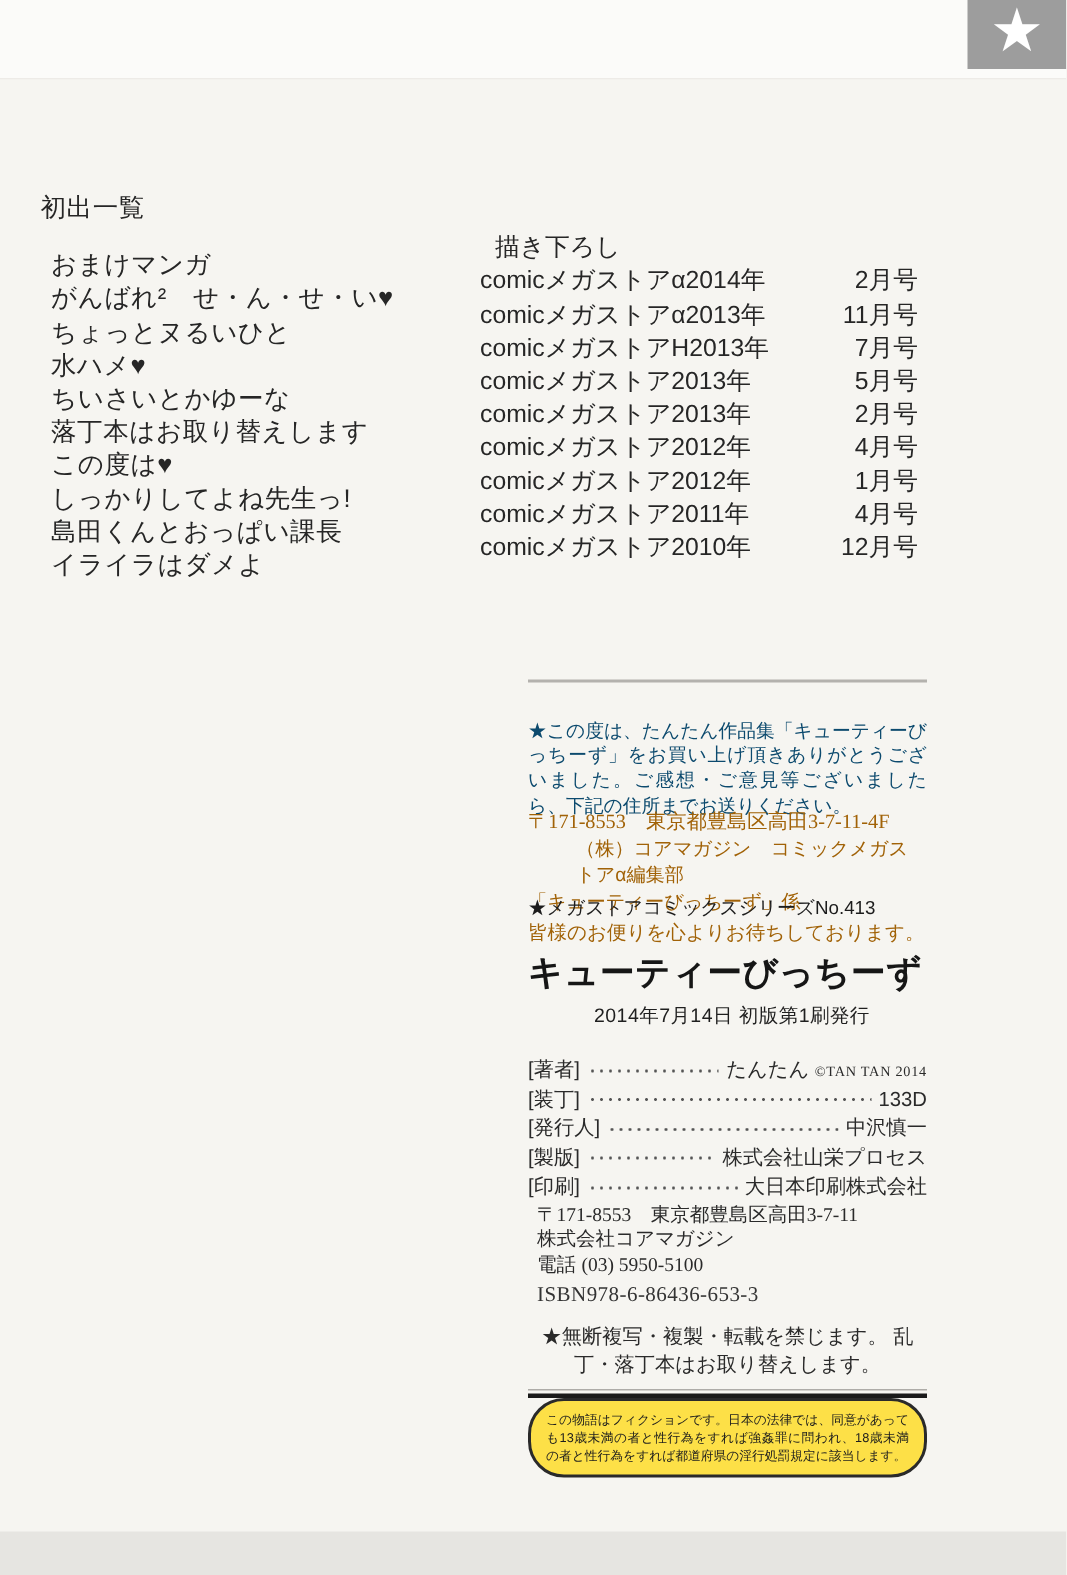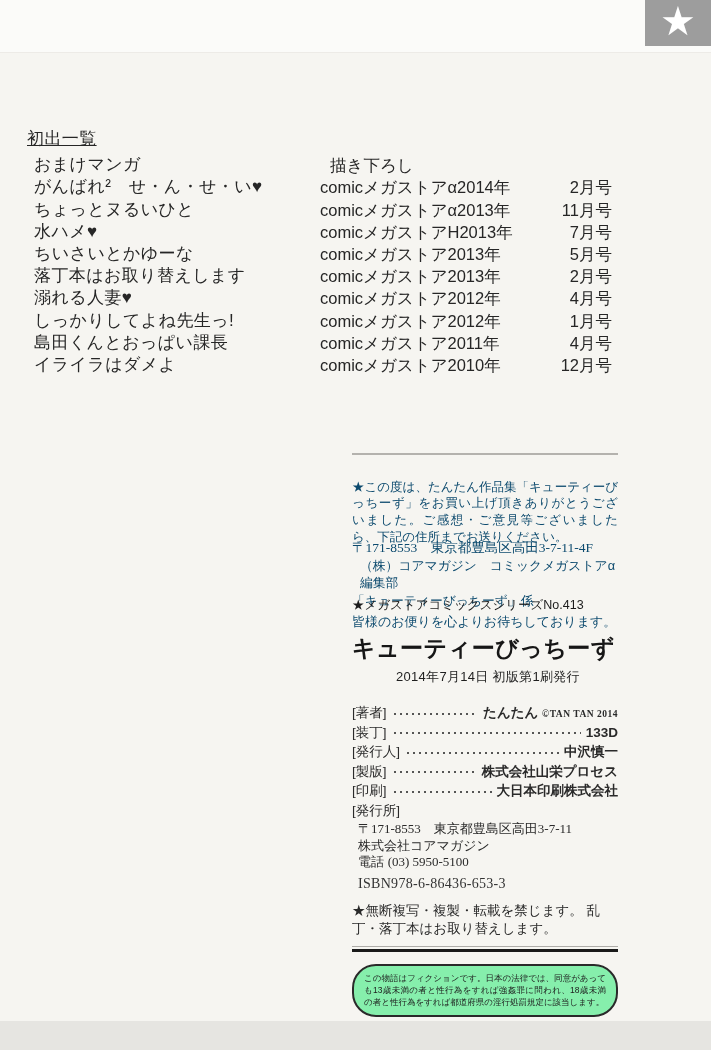--- a/index.html
+++ b/index.html
@@ -12,62 +12,62 @@
     background:#fbfbf9; border-bottom:1px solid #edebe7; }
   .bottom-strip { position:absolute; bottom:0; left:0; width:711px; height:29px;
     background:#e6e5e1; }
   .star-box { position:absolute; top:0; right:0; width:66px; height:46px;
     background:#9d9d9d; display:flex; align-items:center; justify-content:center; }
   .star-box .star { color:#ffffff; font-size:40px; line-height:1; margin-top:-4px; }
 
   
   .pub { position:absolute; left:27px; top:128px; font-size:17px; line-height:22.2px;
     color:#262626; letter-spacing:0.4px; white-space:nowrap; }
-  .pub-heading { margin-bottom:4px;text-decoration:underline; }
+  .pub-heading { margin-bottom:16px; }
   .pub-title { padding-left:7px; }
   .pub-src { position:absolute; left:320px; top:154.2px; width:292px;
     font-size:16.5px; line-height:22.2px; color:#262626; }
   .src-row { display:flex; justify-content:space-between; white-space:nowrap; }
   .src-row.first { justify-content:flex-start; padding-left:10px; }
 
   
-  .colblock { position:absolute; left:352px; width:266px; color:#0c4a6e; }
+  .colblock { position:absolute; left:352px; width:266px; color:#a16207; }
   .logo { top:413px; font-size:27px; font-weight:bold; letter-spacing:-0.5px;
     color:#141414; padding-bottom:4px; border-bottom:3.5px solid #171717;
     white-space:nowrap; }
   .logo-underline2 { top:453px; height:2px; background:#b4b2ae; }
   .thanks { top:466px; font-size:12.5px; line-height:16.8px; color:#0c4a6e; text-align:justify; }
   .addr { top:539px; font-size:12.8px; line-height:17.5px; }
   .serif { font-family:"Liberation Serif", serif; }
   .addr-postal { font-size:13.5px; }
-  .addr-editorial { padding-left:8px; }
+  .addr-editorial { padding-left:8px;margin-left:24px; }
   .addr-attn { text-align:left; }
   .addr-note { margin-top:4px; font-size:13px; }
   .series-line { top:597px; font-size:12.5px; color:#1c1c1c; }
   .book-title { top:635px; font-size:23px; font-weight:bold; letter-spacing:0.5px;
     color:#161616; line-height:1.15; }
   .print-date { top:668px; font-size:13px; color:#1f1f1f; letter-spacing:0.3px;margin-left:44px; }
 
   .credits-flow { top:704px; font-size:13.5px; color:#2a2a2a; }
   .credit-row { display:flex; align-items:baseline; height:19.5px; }
   .credit-label { white-space:nowrap; }
   .leader { flex:1; margin:0 5px; height:6px; align-self:center;
     background-image:radial-gradient(circle, #555 0.8px, rgba(0,0,0,0) 1.1px);
     background-size:6px 6px; background-repeat:repeat-x; background-position:left center; }
-  .credit-value { white-space:nowrap;font-weight:bold; }
+  .credit-value { white-space:nowrap; }
   .credit-extra { font-family:"Liberation Serif", serif; font-size:9.5px; letter-spacing:0.5px; }
   .publisher-label { height:19.5px; }
   .pub-lines { padding-left:6px; font-size:13px; line-height:16.5px; }
   .isbn { margin-top:5px; padding-left:6px; font-family:"Liberation Serif", serif;
     font-size:14px; letter-spacing:0.3px; color:#333; }
-  .notice { margin-top:10px; font-size:13.5px; line-height:18.5px; color:#2a2a2a; }
+  .notice { margin-top:10px; font-size:13.5px; line-height:18.5px; color:#2a2a2a;text-align:center; }
   .rule { margin-top:7px; height:2px; border-top:1.5px solid #aeaca8;
     border-bottom:3px solid #1a1a1a; }
-  .capsule { margin-top:12px; border:2px solid #2a2a2a; border-radius:24px;
-    background:#86efac; padding:6px 10px 7px; font-size:8.5px; line-height:12px;
+  .capsule { margin-top:0; border:2px solid #2a2a2a; border-radius:24px;
+    background:#fde047; padding:6px 10px 7px; font-size:8.5px; line-height:12px;
     color:#1d1d1d; text-align:justify; }
 </style>
 </head>
 <body>
 
 <div class="page">
 
   <div class="top-strip"></div>
 
   <div class="star-box">
@@ -75,21 +75,21 @@
   </div>
 
   <section class="pub">
     <div class="pub-heading">初出一覧</div>
     <div class="pub-title">おまけマンガ</div>
     <div class="pub-title">がんばれ²　せ・ん・せ・い♥</div>
     <div class="pub-title">ちょっとヌるいひと</div>
     <div class="pub-title">水ハメ♥</div>
     <div class="pub-title">ちいさいとかゆーな</div>
     <div class="pub-title">落丁本はお取り替えします</div>
-    <div class="pub-title">溺れる人妻♥</div>
+    <div class="pub-title">この度は♥</div>
     <div class="pub-title">しっかりしてよね先生っ!</div>
     <div class="pub-title">島田くんとおっぱい課長</div>
     <div class="pub-title">イライラはダメよ</div>
   </section>
 
   <section class="pub-src">
     <div class="src-row first">
       <span>描き下ろし</span>
       <span></span>
     </div>
@@ -166,21 +166,20 @@
       <span class="credit-label">[製版]</span>
       <span class="leader"></span>
       <span class="credit-value">株式会社山栄プロセス</span>
     </div>
     <div class="credit-row">
       <span class="credit-label">[印刷]</span>
       <span class="leader"></span>
       <span class="credit-value">大日本印刷株式会社</span>
     </div>
 
-    <div class="publisher-label">[発行所]</div>
     <div class="pub-lines">
       <div class="serif">〒171-8553　東京都豊島区高田3-7-11</div>
       <div>株式会社コアマガジン</div>
       <div><span>電話</span> <span class="serif">(03) 5950-5100</span></div>
     </div>
     <div class="isbn">ISBN978-6-86436-653-3</div>
 
     <div class="notice">★無断複写・複製・転載を禁じます。 乱丁・落丁本はお取り替えします。</div>
 
     <div class="rule"></div>

